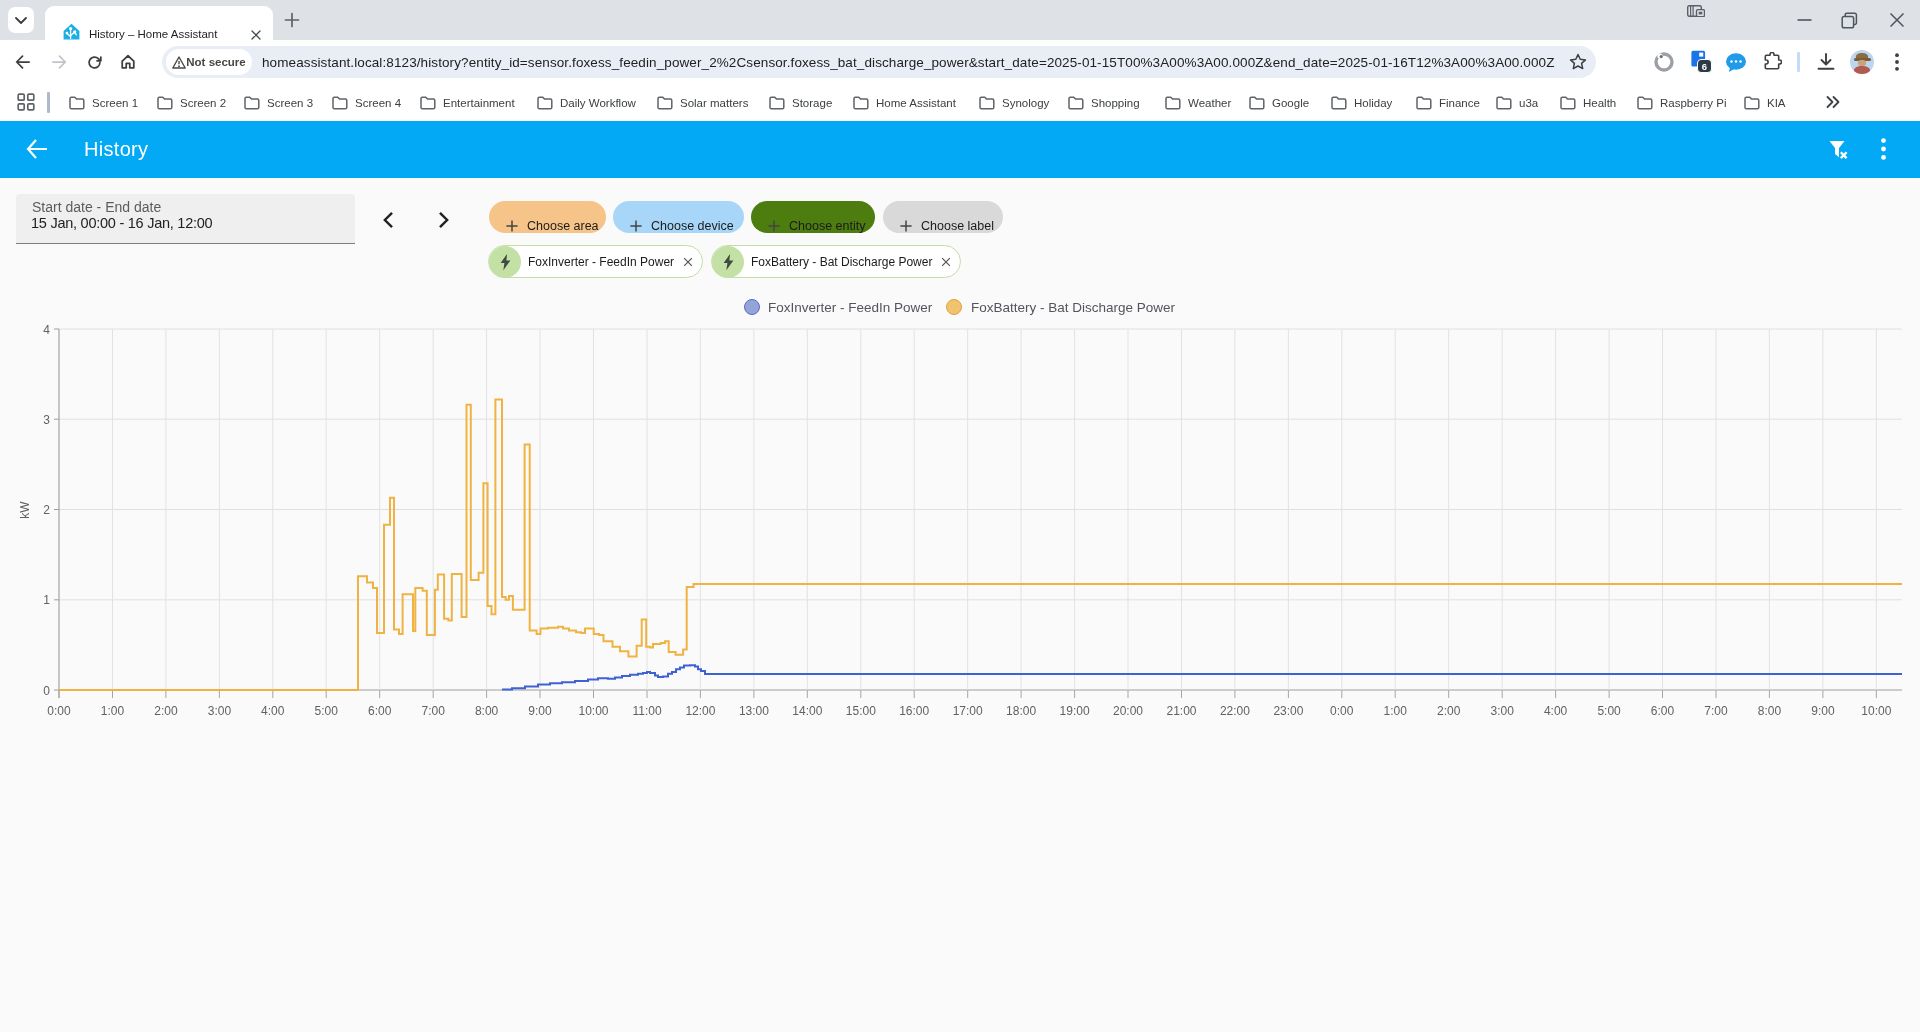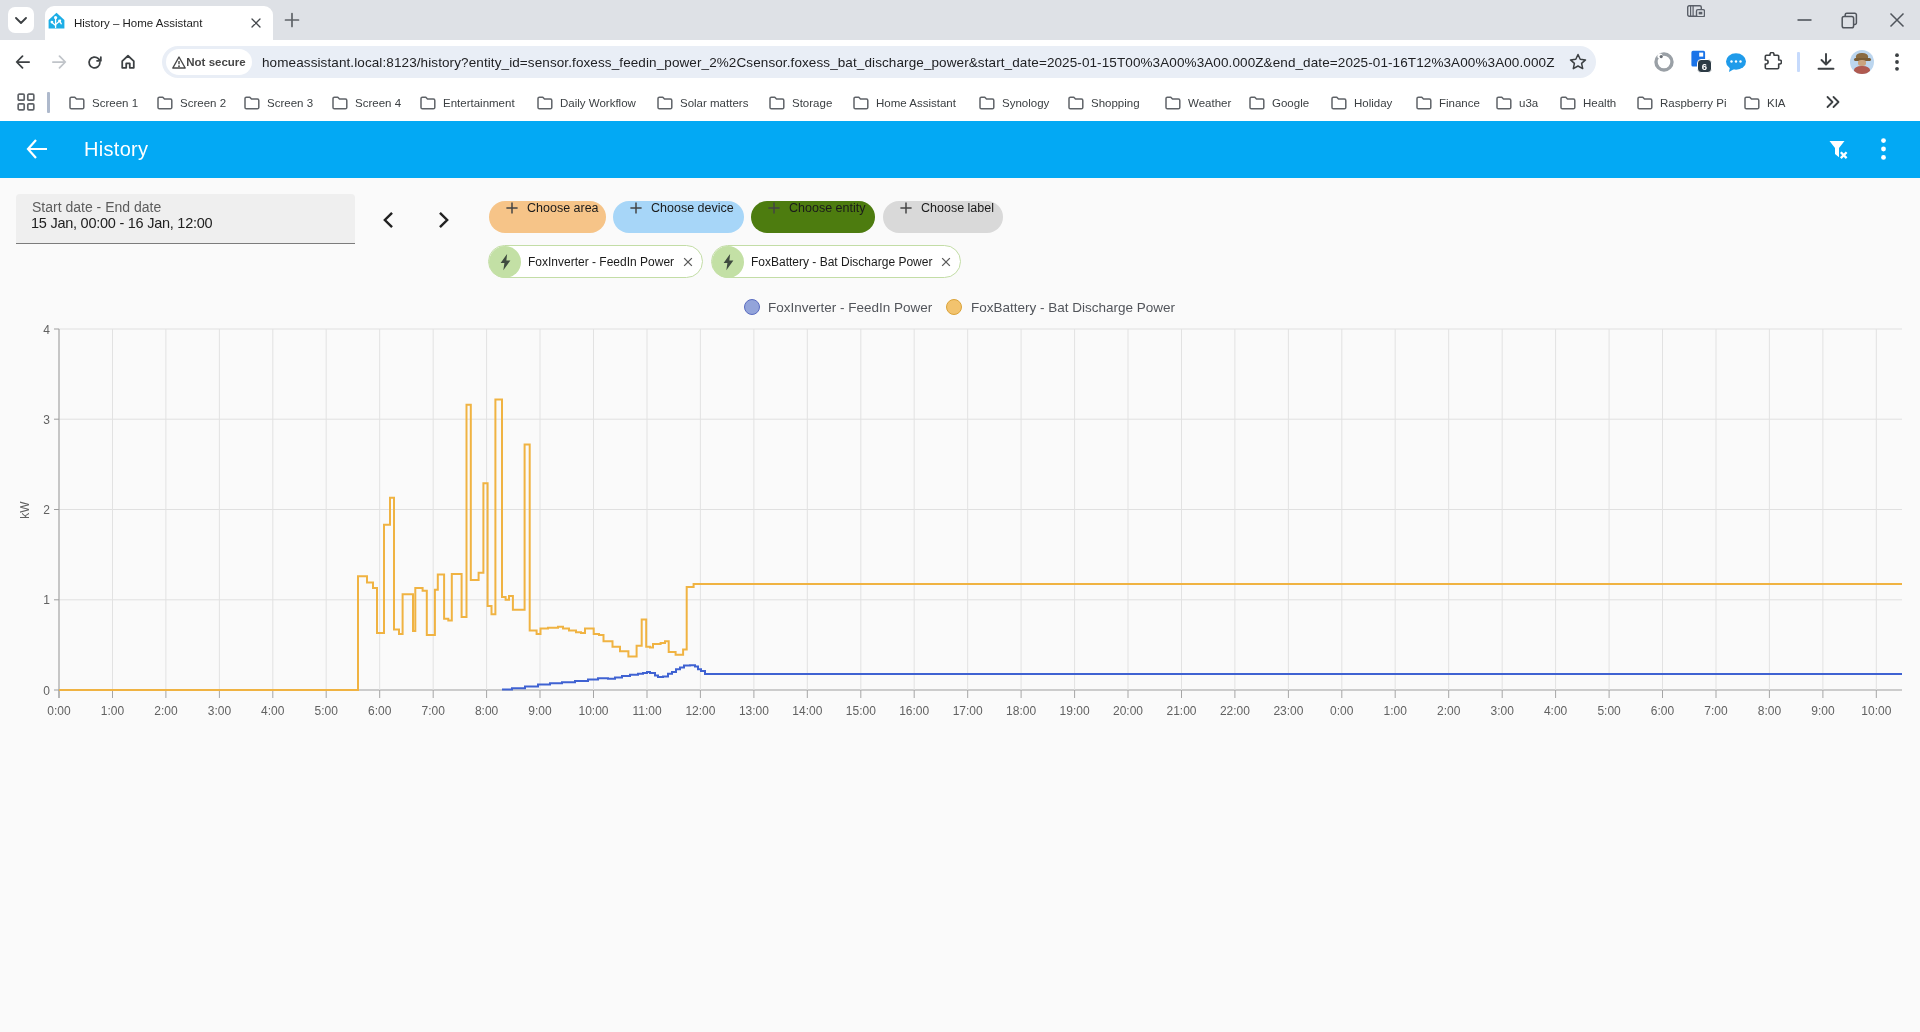--- a/index.html
+++ b/index.html
@@ -1,32 +1,32 @@
 <!DOCTYPE html>
 <html><head><meta charset="utf-8"><style>
 *{margin:0;padding:0;box-sizing:border-box}
 body{width:1920px;height:1032px;font-family:"Liberation Sans",sans-serif;position:relative;background:#fff;overflow:hidden}
 .abs{position:absolute}
 div.abs>svg{display:block}
-.chip{position:absolute;height:32px;border-radius:16px;display:flex;align-items:flex-start;font-size:12.5px;color:#1b1b1b;white-space:nowrap}
+.chip{position:absolute;height:32px;border-radius:16px;display:flex;align-items:flex-end;font-size:12.5px;color:#1b1b1b;white-space:nowrap}
 .echip{position:absolute;height:33px;border-radius:17px;background:#fff;border:1px solid #c3dda6;display:flex;align-items:center;font-size:12px;color:#1b1b1b;white-space:nowrap}
 .bmitem{position:absolute;top:84px;height:37px;display:flex;align-items:center;font-size:11.5px;color:#3c4043;gap:7px;white-space:nowrap}
 </style></head><body>
 <div class="abs" style="left:0;top:0;width:1920px;height:40px;background:#dee1e6"></div>
 <div class="abs" style="left:0;top:40px;width:1920px;height:44px;background:#fff"></div>
 <div class="abs" style="left:0;top:84px;width:1920px;height:37px;background:#fff"></div>
 <div class="abs" style="left:0;top:121px;width:1920px;height:57px;background:#03a9f4"></div>
 <div class="abs" style="left:0;top:178px;width:1920px;height:854px;background:#fafafa"></div>
 
  <div class="abs" style="left:8px;top:7px;width:26px;height:26px;background:#fff;border-radius:7px;display:flex;align-items:center;justify-content:center">
   <svg width="12" height="7" viewBox="0 0 12 7">
       <path d="M1 1 L6 6 L11 1" stroke="#3c4043" stroke-width="1.8" fill="none" stroke-linecap="round" stroke-linejoin="round"></path>
     </svg>
  </div>
- <div class="abs" style="left:45px;top:6px;width:228px;height:34px;background:#fff;border-radius:9px 9px 0 0;display:flex;align-items:center;padding:0 8px 0 3px">
+ <div class="abs" style="left:45px;top:6px;width:228px;height:34px;background:#fff;border-radius:9px 9px 0 0;display:flex;align-items:flex-end;padding:0 8px 0 18px">
   <svg width="17" height="17" viewBox="0 0 17 17" style="margin-top:-6px">
       <path d="M8.5 0.7 L16.4 8.1 L16.4 16.4 L0.6 16.4 L0.6 8.1 Z" fill="#1daee6"></path>
 <g stroke="#fff" stroke-width="1.3" fill="none" stroke-linecap="round">
 <path d="M7.6 15.6 V6.2"></path>
         <path d="M7.6 13.4 L4.0 10.4"></path>
         <path d="M7.6 12.6 L12.6 8.3"></path>
         <path d="M12.0 9.6 L13.3 11.8"></path>
       </g>
 <circle cx="7.6" cy="5.6" r="1.6" fill="#fff"></circle>
 <circle cx="3.9" cy="10.1" r="1.4" fill="#fff"></circle>

